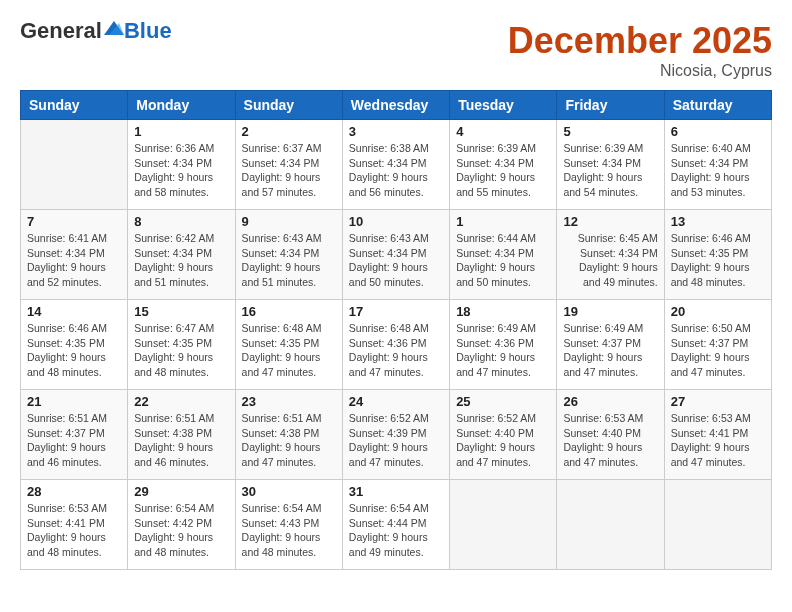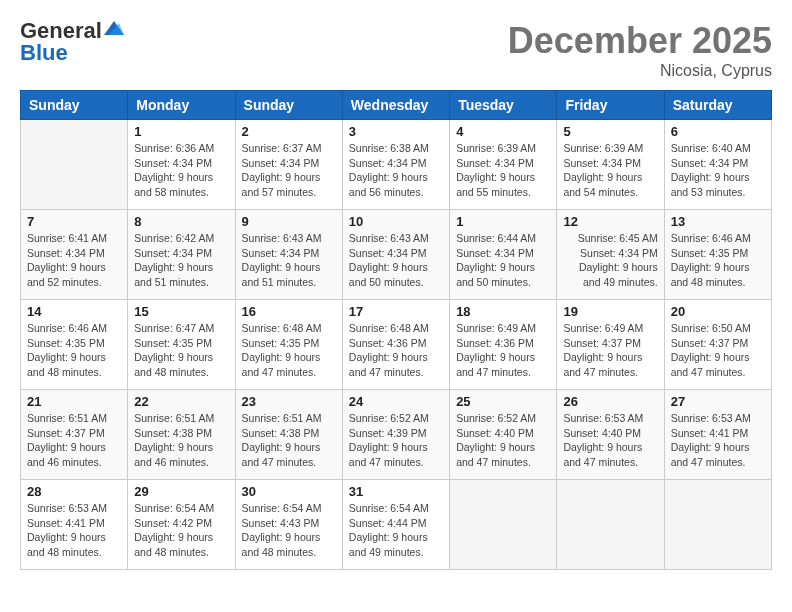--- a/index.html
+++ b/index.html
@@ -11,21 +11,20 @@
       padding: 20px;
     }
     .header {
       display: flex;
       justify-content: space-between;
       align-items: flex-start;
       margin-bottom: 10px;
     }
     .logo {
       display: flex;
-      flex-direction: column;
       align-items: flex-start;
     }
     .logo-general {
       font-size: 22px;
       font-weight: bold;
       color: #333;
       line-height: 1;
     }
     .logo-blue {
       font-size: 22px;
@@ -33,21 +32,21 @@
       color: #1a6abf;
       line-height: 1;
       text-align: center;
     }
     .title-block {
       text-align: right;
     }
     .month-title {
       font-size: 36px;
       font-weight: bold;
-      color: #737373;
+      color: #c2410c;
     }
     .location {
       font-size: 16px;
       color: #555;
     }
     .calendar {
       width: 100%;
       border-collapse: collapse;
       border: 1px solid #ccc;
     }

